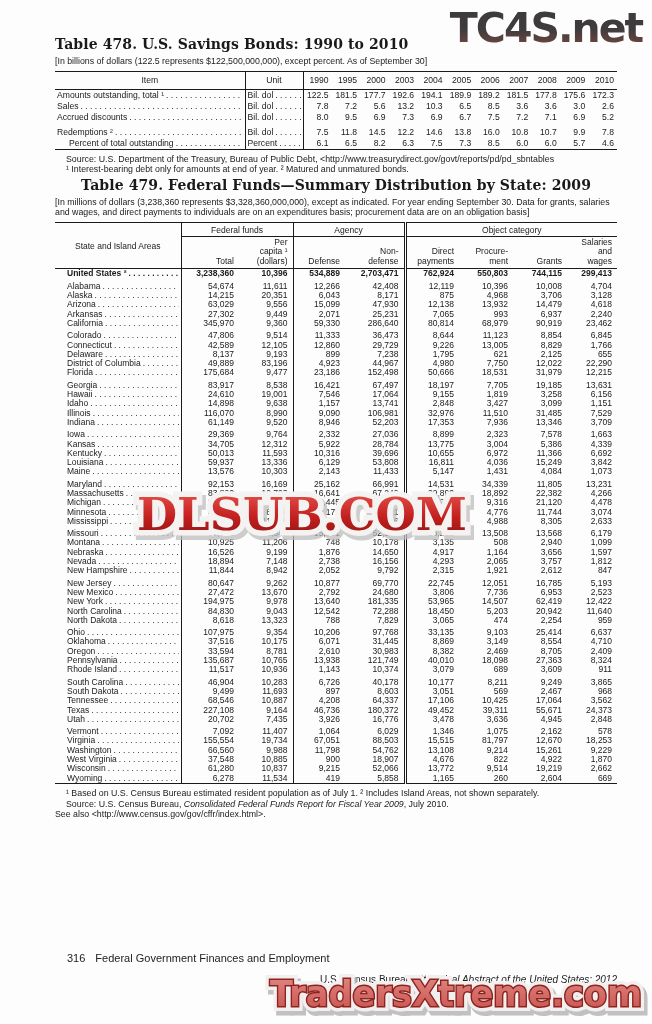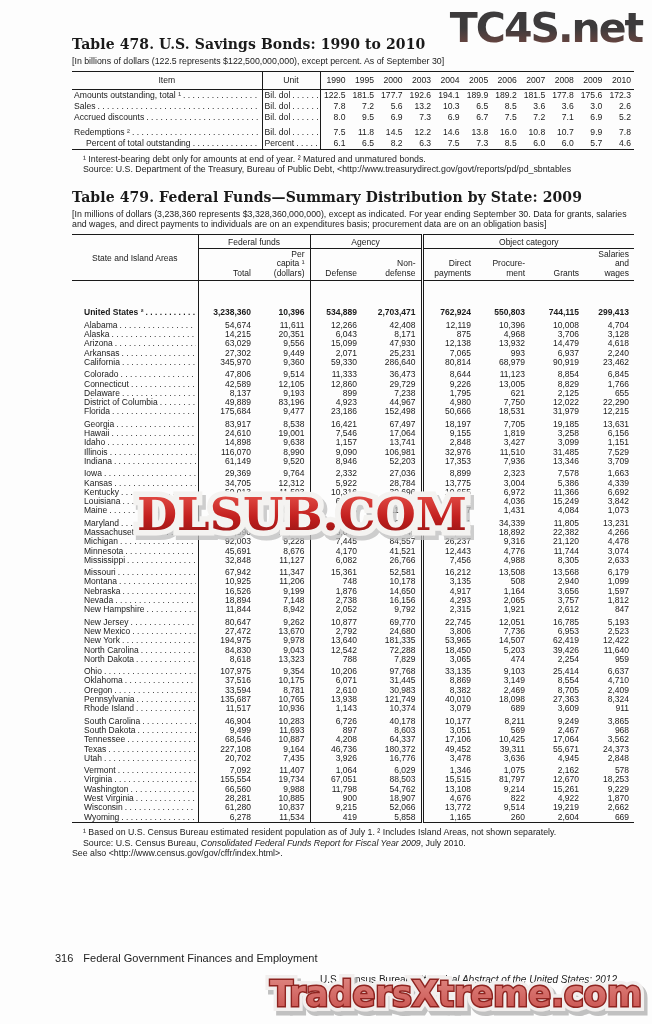--- a/index.html
+++ b/index.html
@@ -1,19 +1,19 @@
 <!DOCTYPE html>
 <html><head>
 <meta charset="utf-8">
 <style>
   html,body{margin:0;padding:0;}
   body{width:652px;height:1024px;background:#fdfdfd;position:relative;overflow:hidden;
        font-family:"Liberation Sans",sans-serif;color:#1a1a1a;}
   .page{position:absolute;inset:0;}
-  .content{position:absolute;left:72px;top:36px;width:562px;}
+  .content{position:absolute;left:55px;top:36px;width:562px;}
 
   .tbl-title{font-family:"DejaVu Serif",serif;font-weight:bold;font-size:14px;margin:0 0 4px 0;letter-spacing:.1px;}
   .bracket-note{font-size:8.8px;line-height:10.5px;margin:0 0 4px 0;}
 
   table{border-collapse:collapse;table-layout:fixed;width:100%;}
   td,th{padding:0 2px;overflow:hidden;}
   .num{text-align:right;padding-right:5px;}
   .leader{display:flex;align-items:baseline;}
   .leader .txt{white-space:nowrap;}
   .dots{flex:1;overflow:hidden;white-space:nowrap;padding-left:2px;}
@@ -33,30 +33,30 @@
   #t479{border-top:1.5px solid #1a1a1a;border-bottom:1.5px solid #1a1a1a;font-size:8.5px;}
   #t479 th{font-weight:normal;}
   #t479 .bl{border-left:1px solid #1a1a1a;}
   #t479 .bdl{border-left:3px double #1a1a1a;}
   #t479 tr.grp th{text-align:center;padding:2px 2px 1px;border-bottom:1px solid #1a1a1a;font-size:8.5px;}
   #t479 th.label-head{vertical-align:middle;text-align:center;border-bottom:1px solid #1a1a1a;}
   #t479 tr.sub th{vertical-align:bottom;text-align:right;padding:1px 5px 2px 2px;
                   border-bottom:1px solid #1a1a1a;white-space:pre-line;line-height:9.6px;}
   #t479 td{line-height:9.3px;vertical-align:bottom;}
   #t479 tr.us td{font-weight:bold;}
-  #t479 tr.us .leader{padding-left:30px;margin-top:27px;}
+  #t479 tr.us .leader{padding-left:30px;}
   #t479 td.lbl .leader{padding-left:10px;}
   #t479 tr.spacer td{height:3px;padding:0;}
 
   .fnblock{font-size:8.8px;line-height:10.6px;margin-top:4px;}
   .fnblock .ind{padding-left:11px;}
-  .t479-gap{margin-top:14px;}
+  .t479-gap{margin-top:2px;text-align:center;}
   .italic{font-style:italic;}
 
-  #footer-line{position:absolute;left:55px;top:952px;width:562px;font-size:11px;color:#222;}
+  #footer-line{position:absolute;left:67px;top:952px;width:562px;font-size:11px;color:#222;}
   #footer-line .pgnum{margin-right:10px;}
   #credit-line{position:absolute;left:55px;top:974px;width:562px;text-align:right;font-size:10px;color:#222;}
 
   .wm{position:absolute;pointer-events:none;z-index:6;}
   #wm-top{right:0px;top:0px;}
   #wm-mid{left:126px;top:478px;}
   #wm-bot{left:264px;top:962px;}
 </style>
 </head>
 <body>
@@ -223,22 +223,22 @@
             <td class="num">8.5</td>
             <td class="num">6.0</td>
             <td class="num">6.0</td>
             <td class="num">5.7</td>
             <td class="num">4.6</td>
           </tr>
         </tbody>
     </table>
 
     <div class="fnblock">
+      <div class="ind">Source: U.S. Department of the Treasury, Bureau of Public Debt, &lt;http://www.treasurydirect.gov/govt/reports/pd/pd_sbntables</div>
       <div class="ind">¹ Interest-bearing debt only for amounts at end of year. ² Matured and unmatured bonds.</div>
-      <div class="ind">Source: U.S. Department of the Treasury, Bureau of Public Debt, &lt;http://www.treasurydirect.gov/govt/reports/pd/pd_sbntables</div>
     </div>
 
     <h1 class="tbl-title t479-gap">Table 479. Federal Funds—Summary Distribution by State: 2009</h1>
     <p class="bracket-note">[In millions of dollars (3,238,360 represents $3,328,360,000,000), except as indicated. For year ending September 30. Data for grants, salaries and wages, and direct payments to individuals are on an expenditures basis; procurement data are on an obligation basis]</p>
 
     <table id="t479">
       <colgroup>
         <col style="width:126px">
           <col style="width:58px">
           <col style="width:54px">
@@ -902,21 +902,21 @@
                 <span class="txt">North Carolina</span>
                 <span class="dots"></span>
               </div>
             </td>
             <td class="bl num">84,830</td>
             <td class="num">9,043</td>
             <td class="bl num">12,542</td>
             <td class="num">72,288</td>
             <td class="bdl num">18,450</td>
             <td class="num">5,203</td>
-            <td class="num">39,426</td>
+            <td class="num">20,942</td>
             <td class="num">11,640</td>
           </tr>
           <tr>
             <td class="lbl">
               <div class="leader">
                 <span class="txt">North Dakota</span>
                 <span class="dots"></span>
               </div>
             </td>
             <td class="bl num">8,618</td>
@@ -1169,21 +1169,21 @@
             <td class="num">15,261</td>
             <td class="num">9,229</td>
           </tr>
           <tr>
             <td class="lbl">
               <div class="leader">
                 <span class="txt">West Virginia</span>
                 <span class="dots"></span>
               </div>
             </td>
-            <td class="bl num">28,281</td>
+            <td class="bl num">37,548</td>
             <td class="num">10,885</td>
             <td class="bl num">900</td>
             <td class="num">18,907</td>
             <td class="bdl num">4,676</td>
             <td class="num">822</td>
             <td class="num">4,922</td>
             <td class="num">1,870</td>
           </tr>
           <tr>
             <td class="lbl">

